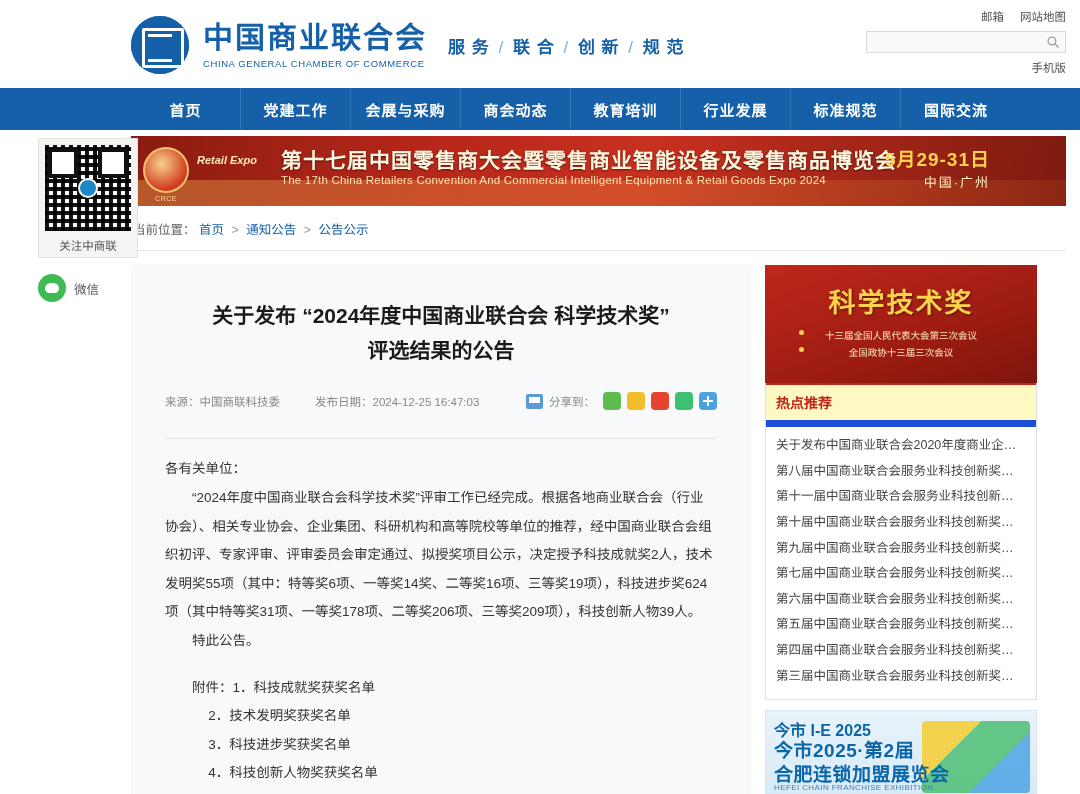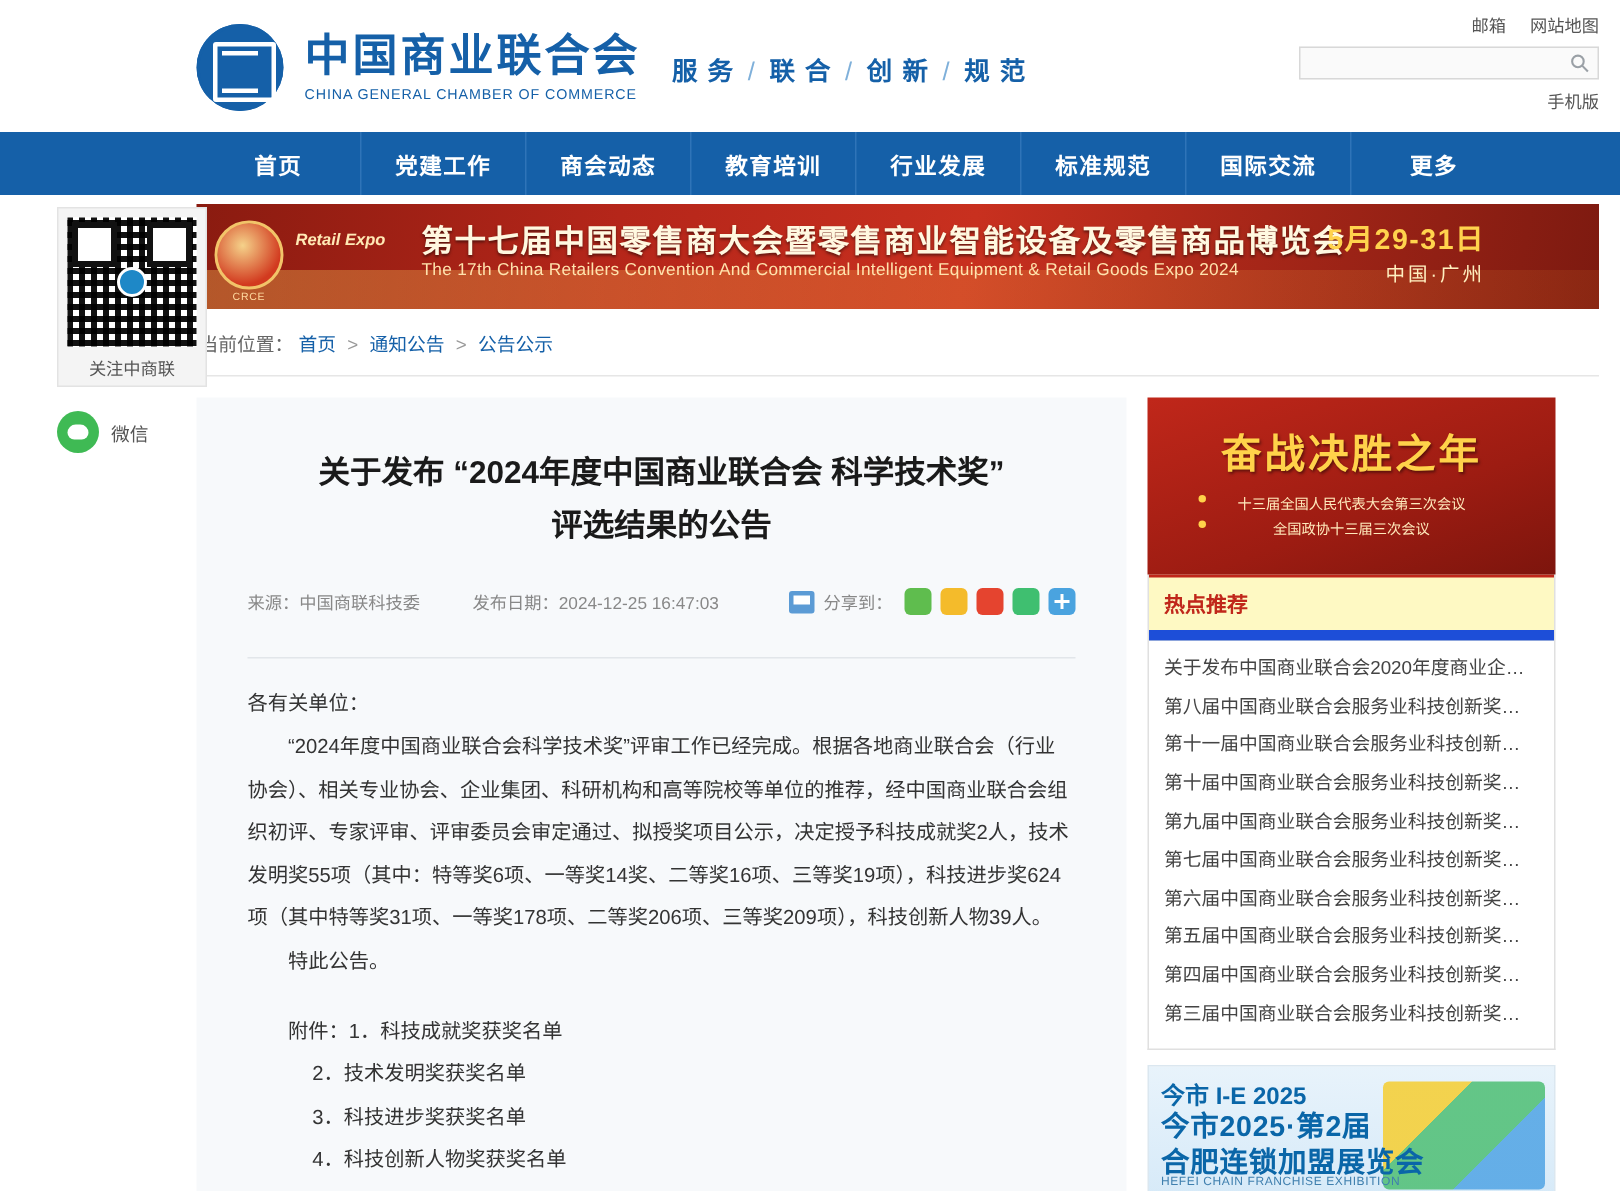--- a/index.html
+++ b/index.html
@@ -288,26 +288,26 @@
       <span class="sep">/</span>
       <span>创 新</span>
       <span class="sep">/</span>
       <span>规 范</span>
     </div>
   </div>
 
   <div class="nav">
     <div class="nav-item">首页</div>
     <div class="nav-item">党建工作</div>
+    <div class="nav-item">会展与采购</div>
     <div class="nav-item">商会动态</div>
     <div class="nav-item">教育培训</div>
     <div class="nav-item">行业发展</div>
     <div class="nav-item">标准规范</div>
     <div class="nav-item">国际交流</div>
-    <div class="nav-item">更多</div>
   </div>
 
   <div class="banner-row">
     <div class="banner">
       <div class="stripe"></div>
       <div class="banner-logo"></div>
       <div class="banner-logo-label">CRCE</div>
       <div class="banner-retail">Retail Expo</div>
       <div class="banner-title">第十七届中国零售商大会暨零售商业智能设备及零售商品博览会</div>
       <div class="banner-sub">The 17th China Retailers Convention And Commercial Intelligent Equipment &amp; Retail Goods Expo 2024</div>
@@ -371,21 +371,21 @@
           <p class="sub">3．科技进步奖获奖名单</p>
           <p class="sub">4．科技创新人物奖获奖名单</p>
         </div>
 
         <div class="attach-file">附件.doc</div>
       </div>
     </div>
 
     <div class="rail">
       <div class="promo">
-        <div class="promo-title">奋战决胜之年</div>
+        <div class="promo-title">科学技术奖</div>
         <div class="promo-dot a"></div>
         <div class="promo-dot b"></div>
         <div class="promo-l1">十三届全国人民代表大会第三次会议</div>
         <div class="promo-l2">全国政协十三届三次会议</div>
       </div>
 
       <div class="rail-box">
         <div class="rail-head">热点推荐</div>
         <div class="rail-list">
           <a href="#">关于发布中国商业联合会2020年度商业企业信用评</a>

